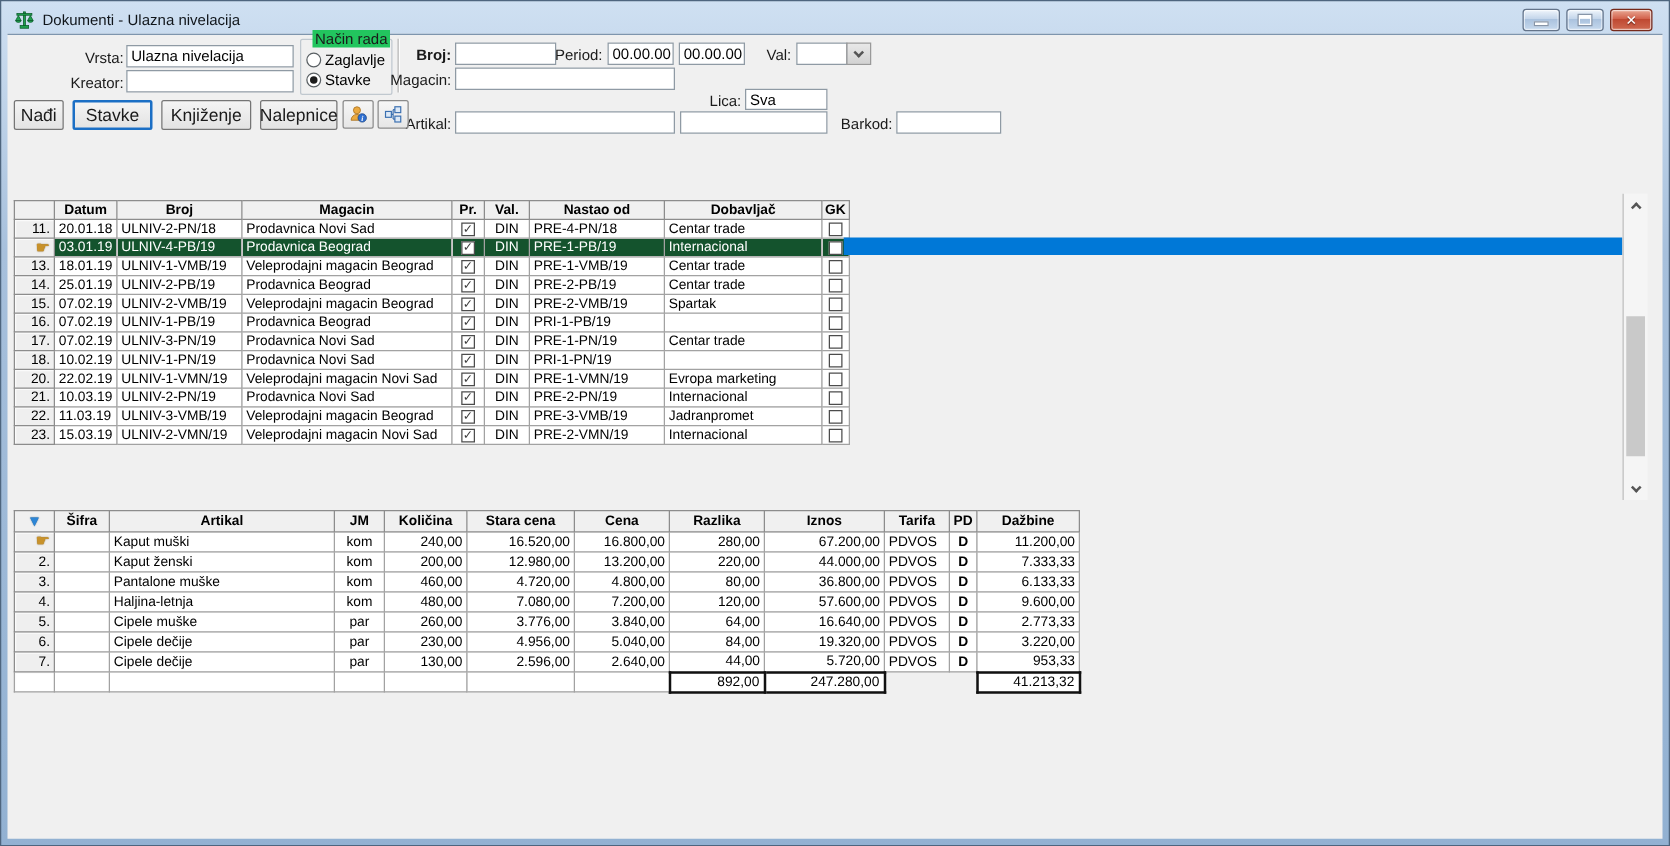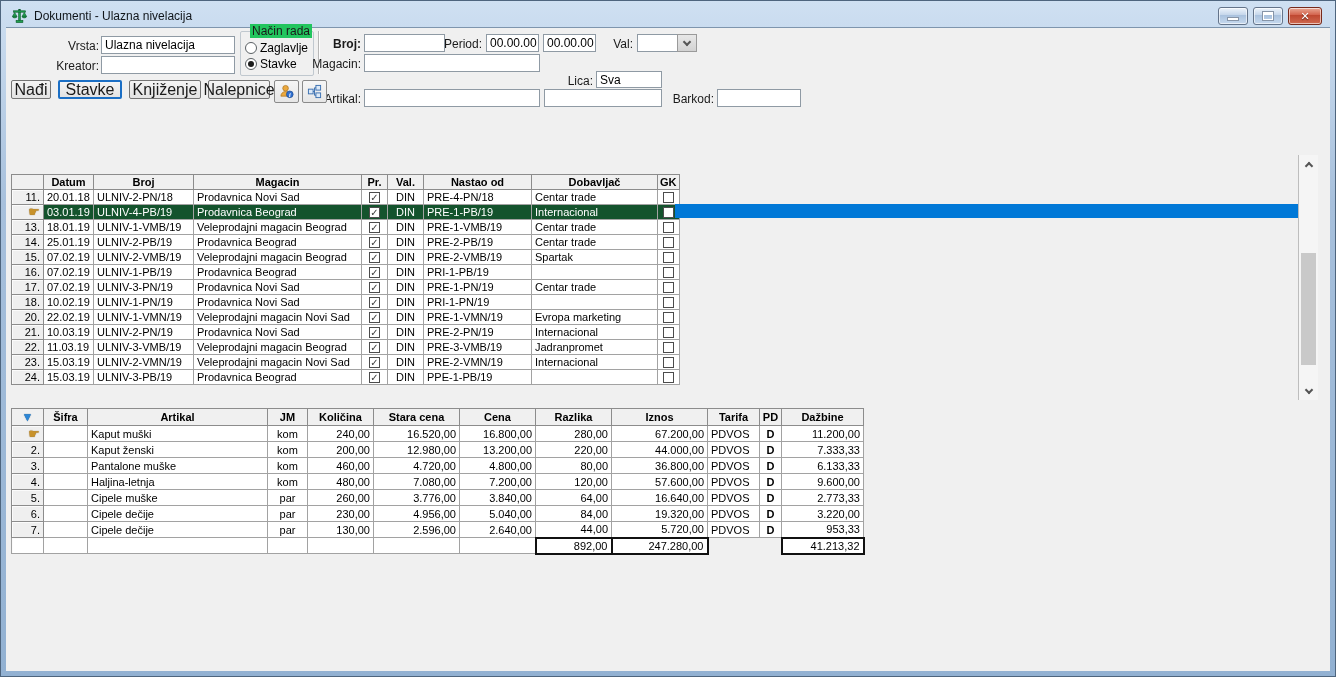--- a/index.html
+++ b/index.html
@@ -37,21 +37,21 @@
     border:1px solid #c0c8cf; border-radius:2px; }
   .groupbox .gb-label { position:absolute; top:-8px; left:9px; background:#22c55e;
     padding:0 2px; font-size:12px; color:#1a1a1a; }
   .radio-row { position:absolute; left:4px; display:flex; align-items:center; gap:3px; font-size:12px; }
   .radio { width:12px; height:12px; border-radius:50%; border:1px solid #5a6064; background:#fff;
     display:inline-flex; align-items:center; justify-content:center; }
   .radio.on::after { content:""; width:6px; height:6px; border-radius:50%; background:#1c1c1c; }
   .vsep { position:absolute; left:312px; top:3px; width:2px; height:43px;
     border-left:1px solid #b7b7b7; border-right:1px solid #fdfdfd; }
 
-  .btn { position:absolute; top:52px; height:19px; font-size:16px; color:#1a1a1a;
+  .btn { position:absolute; top:52px; height:24px; font-size:14px; color:#1a1a1a;
     background:linear-gradient(#f4f4f4,#e3e3e3); border:1px solid #757575; border-radius:2px;
     display:flex; align-items:center; justify-content:center; }
   .btn.focused { border:2px solid #1b6fc5; }
   .iconbtn { position:absolute; top:52px; width:25px; height:23px;
     background:linear-gradient(#f6f6f6,#e6e6e6); border:1px solid #8a8a8a; border-radius:2px;
     display:flex; align-items:center; justify-content:center; }
 
   .combo-btn { position:absolute; left:671px; top:6px; width:20px; height:18px;
     background:linear-gradient(#e8e8e8,#d2d2d2); border:1px solid #9a9a9a;
     display:flex; align-items:center; justify-content:center; }
@@ -183,21 +183,21 @@
       <svg viewBox="0 0 16 16" width="15" height="15">
         <g fill="#dce9f7" stroke="#3a6fb0" stroke-width="1">
           <rect x="1.5" y="5.5" width="5" height="5"></rect>
           <rect x="9.5" y="1.5" width="5" height="5"></rect>
           <rect x="9.5" y="9.5" width="5" height="5"></rect>
         </g>
         <path d="M6.5 8 H8 M8 4 V12 M8 4 h1.5 M8 12 h1.5" stroke="#3a6fb0" fill="none" stroke-width="1"></path>
       </svg>
     </div>
 
-    <div class="tbl-region" style="left:5px; top:146px; width:1287px; height:255px;">
+    <div class="tbl-region" style="left:5px; top:132px; width:1287px; height:255px;">
       <table>
         <colgroup>
           <col style="width:32px">
             <col style="width:50px">
             <col style="width:100px">
             <col style="width:168px">
           <col style="width:26px">
             <col style="width:36px">
             <col style="width:108px">
             <col style="width:126px">
@@ -340,31 +340,20 @@
             </tr>
             <tr class="">
               <td class="rn">23.</td>
               <td>15.03.19</td>
               <td>ULNIV-2-VMN/19</td>
               <td>Veleprodajni magacin Novi Sad</td>
               <td class="ctr"><span class="cb">✓</span></td>
               <td class="ctr">DIN</td>
               <td>PRE-2-VMN/19</td>
               <td>Internacional</td>
-              <td class="ctr"><span class="cb"></span></td>
-            </tr>
-            <tr class="">
-              <td class="rn">24.</td>
-              <td>15.03.19</td>
-              <td>ULNIV-3-PB/19</td>
-              <td>Prodavnica Beograd</td>
-              <td class="ctr"><span class="cb">✓</span></td>
-              <td class="ctr">DIN</td>
-              <td>PPE-1-PB/19</td>
-              <td></td>
               <td class="ctr"><span class="cb"></span></td>
             </tr>
           </tbody>
       </table>
       <div class="sel-strip" id="sel-strip" style="top: 30px; height: 14px;"></div>
     </div>
 
     <div class="vscroll">
       <div class="arrow" style="top:0;">
           <span class="chev up"></span>

